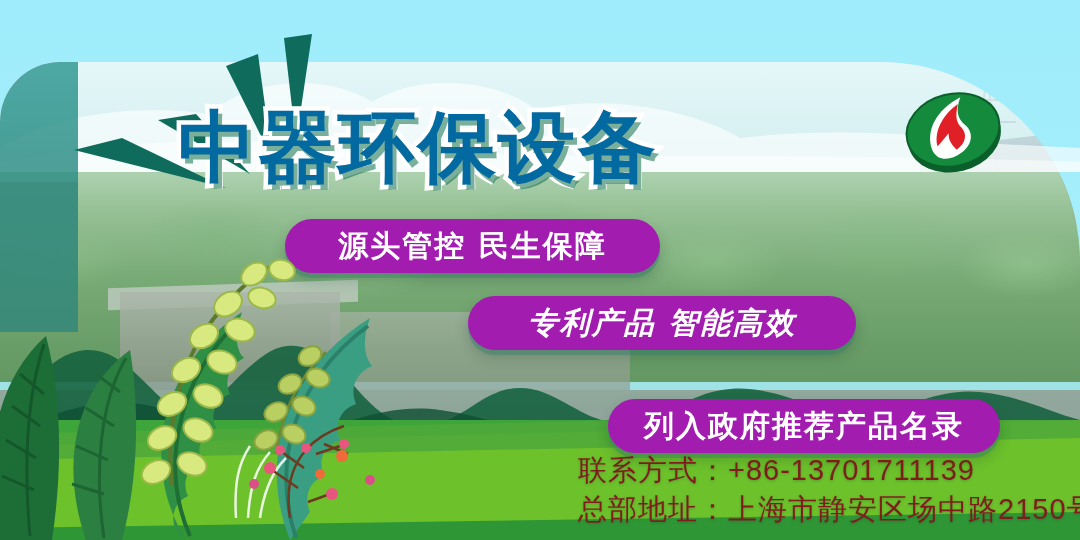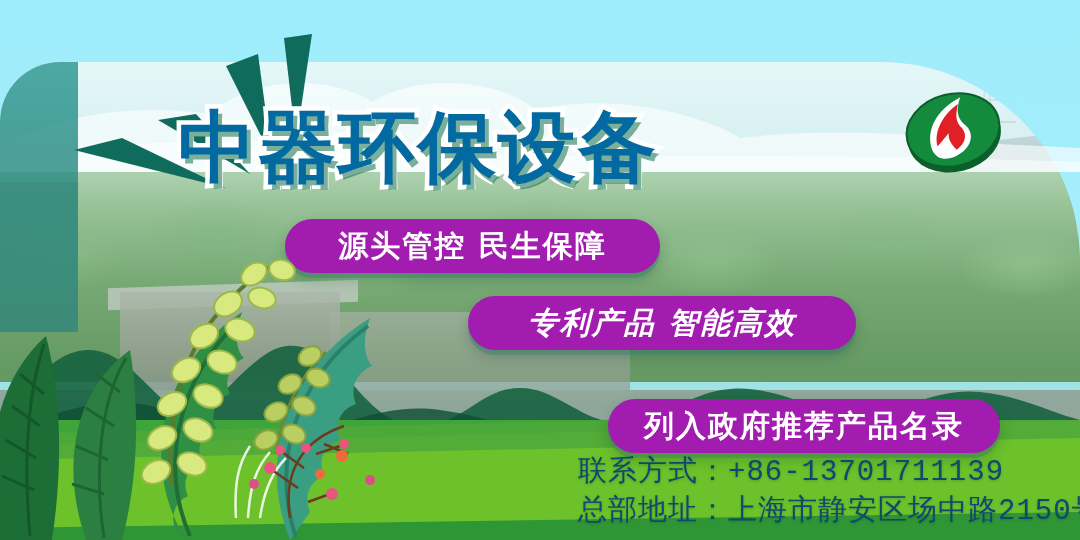--- a/index.html
+++ b/index.html
@@ -161,26 +161,26 @@
     box-shadow:0 5px 0 rgba(60,130,110,.45), 0 7px 14px rgba(0,40,30,.22);
     font-family:"DejaVu Sans","Liberation Sans",sans-serif;
   }
   #badge-1 { left:285px; top:219px; width:375px; height:54px; }
   #badge-2 { left:468px; top:296px; width:388px; height:54px;font-style:italic; }
   #badge-3 { left:608px; top:367px; width:392px; height:54px;margin-top:32px; }
 
   
   .contact {
     position:absolute; left:578px;
-    color:#0c4a6e;
+    color:#7f1d1d;
     font-size:29px;
     letter-spacing:1px;
     white-space:nowrap;
     text-shadow:0 1px 3px rgba(0,60,20,.28);
-    font-family:Liberation Mono, monospace;
+    font-family:Liberation Sans, sans-serif;
   }
   #contact-phone { top:451px; }
   #contact-address { top:490px; }
 
   
   .foliage { position:absolute; left:-10px; bottom:0; width:430px; height:300px; }
   .sprig   { position:absolute; left:220px; bottom:20px; width:190px; height:110px; }
 </style>
 </head>
 <body>

